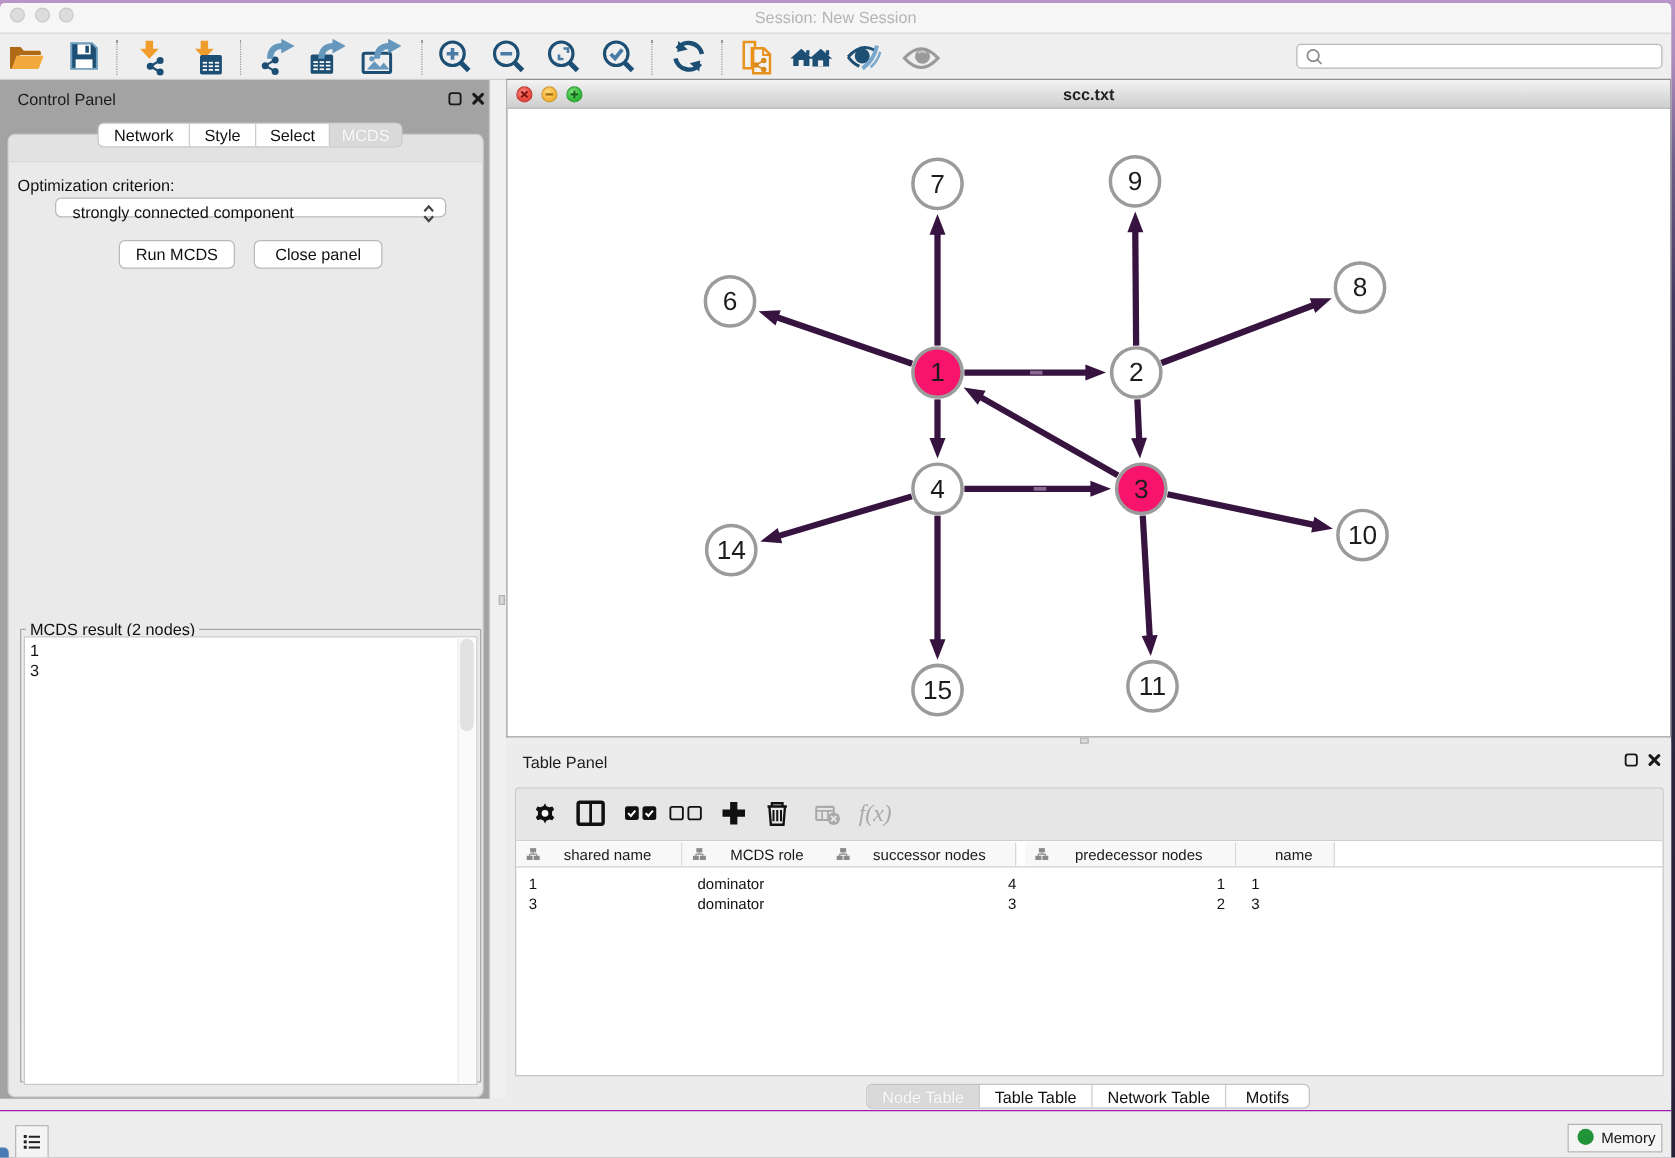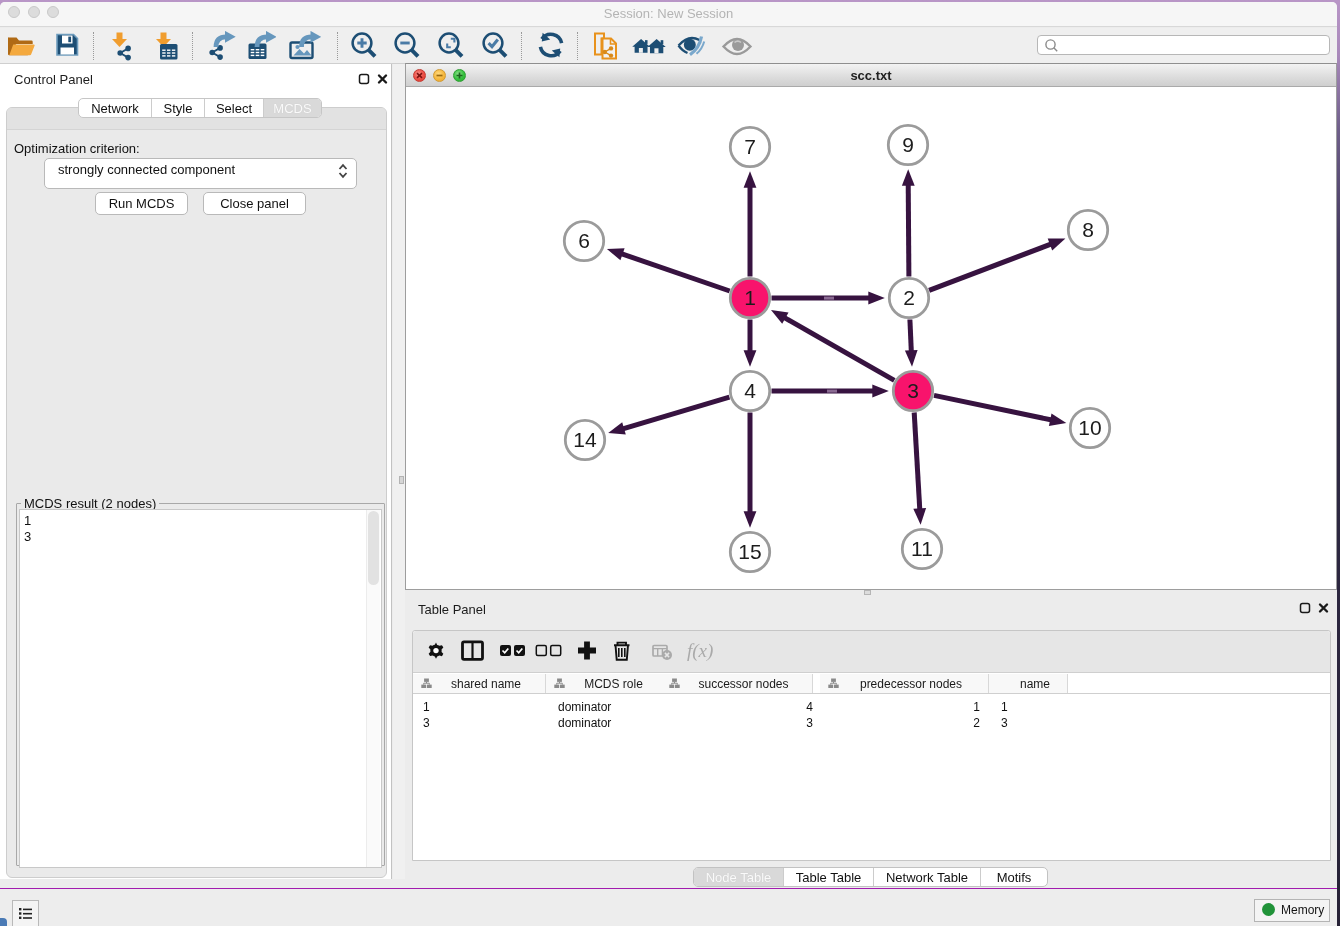--- a/index.html
+++ b/index.html
@@ -9,21 +9,21 @@
 
 #titlebar{position:absolute;left:0;top:0;width:1337px;height:25px;background:#f6f6f6;border-bottom:1px solid #d8d8d8;}
 .tl{position:absolute;top:4px;width:12px;height:12px;border-radius:50%;background:#dcdcdc;border:1px solid #c8c8c8;}
 #wtitle{position:absolute;top:4px;left:0;width:1337px;text-align:center;font-size:13px;color:#b4b4b4;}
 
 #toolbar{position:absolute;left:0;top:26px;width:1337px;height:36px;background:#efefef;border-bottom:1px solid #cfcfcf;}
 .sep{position:absolute;top:4px;height:28px;width:0;border-left:1px dotted #9a9a9a;}
 .ticon{position:absolute;top:3px;}
 #searchbox{position:absolute;left:1037px;top:7px;width:293px;height:20px;background:#fff;border:1px solid #b7b7b7;border-radius:4px;}
 
-#cpanel{position:absolute;left:0;top:62px;width:392px;height:815px;background:#ffffff;border-right:1px solid #c2c2c2;}
+#cpanel{position:absolute;left:0;top:62px;width:392px;height:815px;background:#a3a3a3;border-right:1px solid #c2c2c2;}
 #cphead{position:absolute;left:14px;top:8px;font-size:13px;color:#1c1c1c;}
 #cpbody{position:absolute;left:6px;top:43px;width:381px;height:771px;background:#eaeaea;border:1px solid #cdcdcd;border-radius:6px;}
 #cptabs{position:absolute;left:78px;top:34px;height:20px;display:flex;border:1px solid #c6c6c6;border-radius:5px;overflow:hidden;background:#fff;font-size:13px;z-index:5;}
 #cptabs div{padding:2px 0 0 0;text-align:center;border-right:1px solid #cccccc;color:#111;}
 #cptabs div:last-child{border-right:none;}
 .tabsel{background:#d9d9d9;color:#fafafa !important;text-shadow:0 0 1px #c4c4c4;}
 
 #vsplit{position:absolute;left:393px;top:62px;width:12px;height:815px;background:#f0f0f0;}
 #vhandle{position:absolute;left:6px;top:412px;width:5px;height:8px;background:#d6d6d6;border:1px solid #b3b3b3;}
 
@@ -199,21 +199,21 @@
     </div>
   <div id="cpanel">
     <div id="cphead">Control Panel</div>
     <svg class="abs" style="left:358px;top:9px;" width="32" height="14" viewBox="0 0 32 14">
 <rect x="1.5" y="1.5" width="9" height="9" rx="2" fill="none" stroke="#1a1a1a" stroke-width="1.5"></rect>
 <path d="M21 2.5 L28 9.5 M28 2.5 L21 9.5" stroke="#1a1a1a" stroke-width="2.4" stroke-linecap="round"></path>
 </svg>
     <div id="cpbody">
 <div class="abs" style="left:0;top:0;width:379px;height:22px;background:#e2e2e2;border-radius:5px 5px 0 0;border-bottom:1px solid #d4d4d4;"></div>
 <div class="abs" style="left:7px;top:33px;width:379px;font-size:13px;color:#111;">Optimization criterion:</div>
-<div class="abs aquabtn" style="left:37px;top:50px;width:313px;height:31px;text-align:left;border-radius:5px;padding-left:28px;">
+<div class="abs aquabtn" style="left:37px;top:50px;width:313px;height:16px;text-align:left;border-radius:5px;padding-left:28px;">
   <span style="position:absolute;left:13px;top:3px;">strongly connected component</span>
   <svg class="abs" style="right:7px;top:3.5px;" width="12" height="16" viewBox="0 0 12 16">
             <path d="M2.5 6 L6 2.2 L9.5 6 M2.5 10 L6 13.8 L9.5 10" stroke="#444" stroke-width="1.8" fill="none"></path>
           </svg>
 </div>
 <div class="abs aquabtn" style="left:88px;top:84px;width:93px;height:23px;padding-top:3px;">Run MCDS</div>
 <div class="abs aquabtn" style="left:196px;top:84px;width:103px;height:23px;padding-top:3px;">Close panel</div>
 <fieldset class="abs" style="left:9px;top:388px;width:369px;height:370px;border:1px solid #a8a8a8;border-radius:1px;margin:0;padding:0;">
 <legend style="font-size:13px;color:#111;margin-left:4px;padding:0 3px;">MCDS result (2 nodes)</legend>
 </fieldset>

